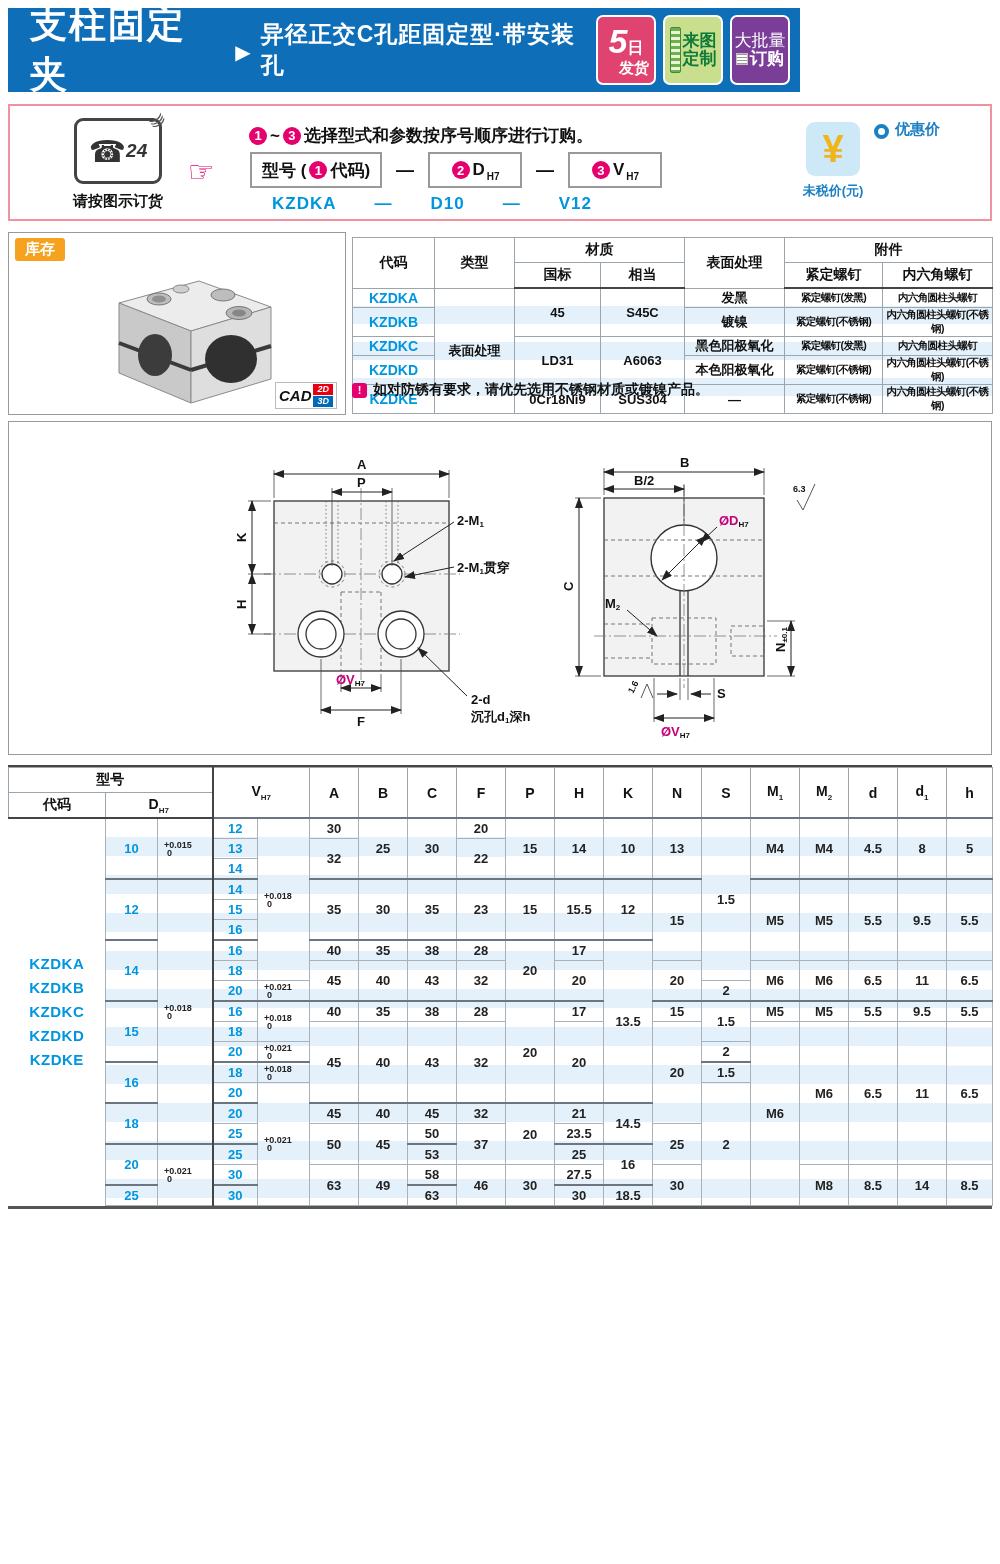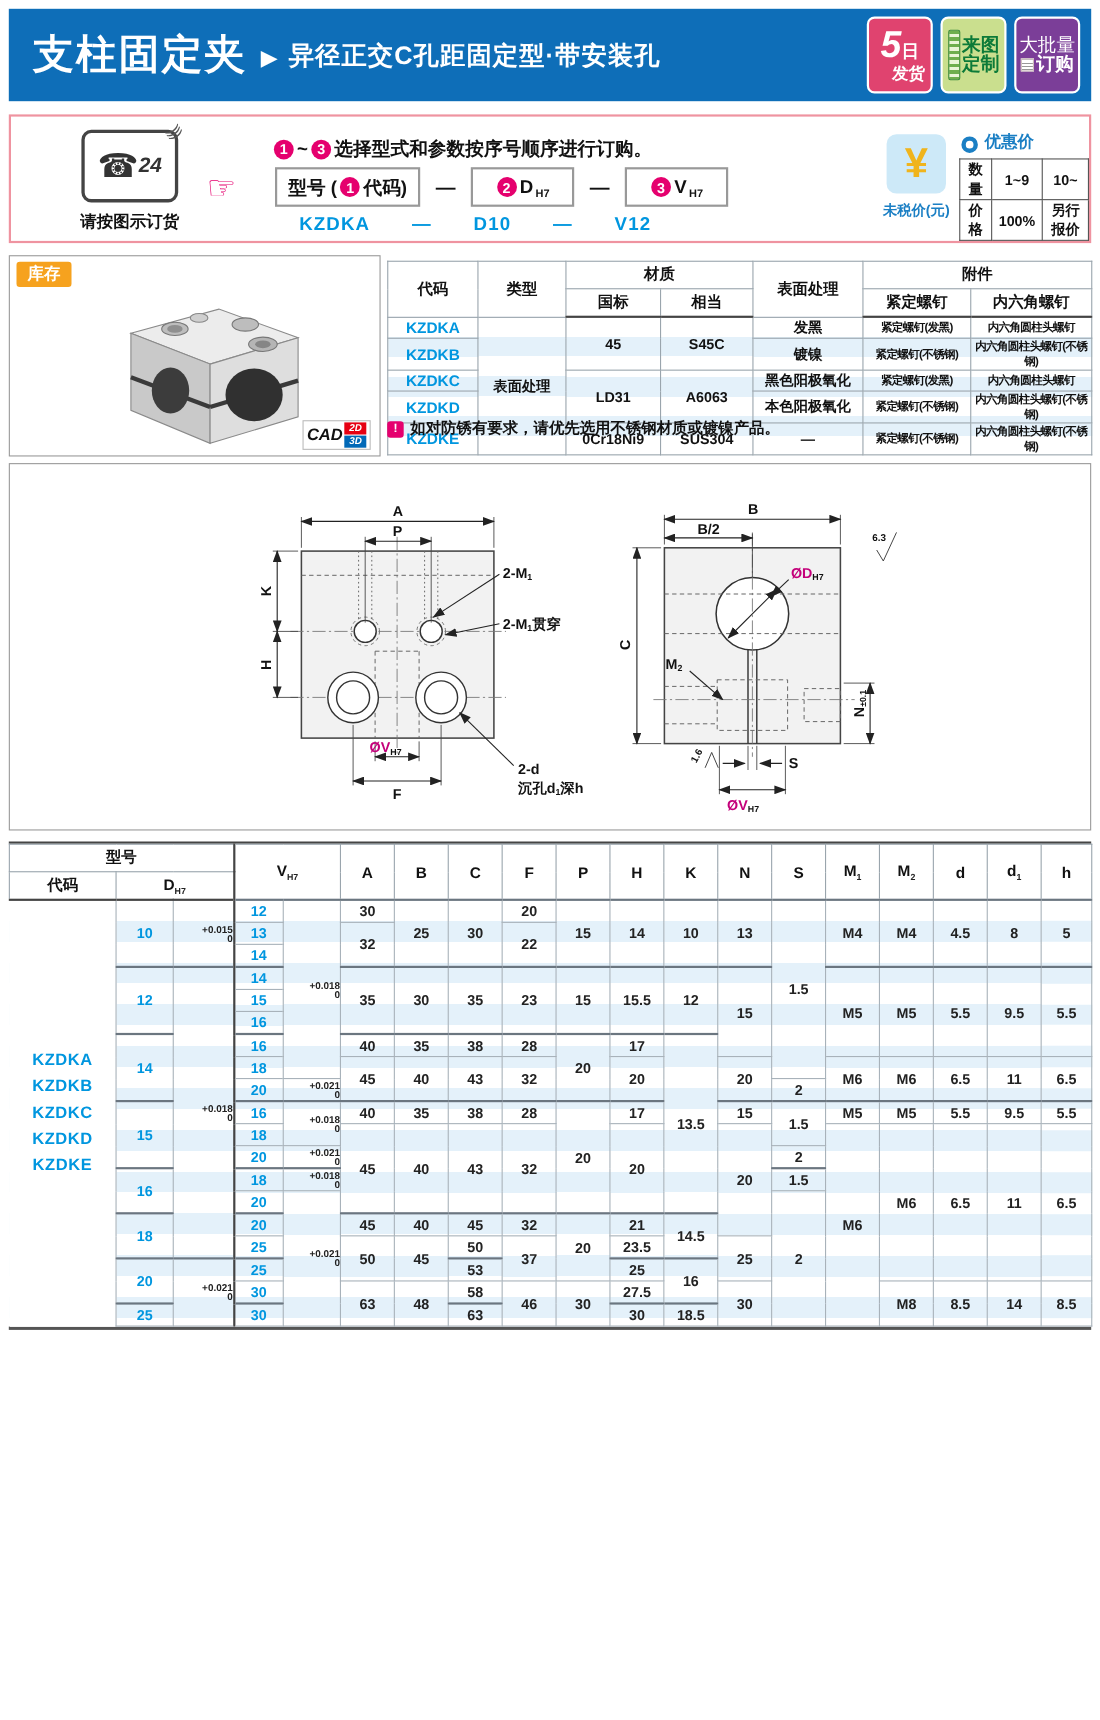--- a/index.html
+++ b/index.html
@@ -1,19 +1,19 @@
 <!DOCTYPE html>
 <html><head>
 <meta charset="utf-8">
 <style>
   html,body{margin:0;padding:0;background:#fff;}
   body{width:1000px;height:1564px;position:relative;font-family:"Liberation Sans","DejaVu Sans",sans-serif;-webkit-font-smoothing:antialiased;}
   .abs{position:absolute;}
   
-  .hdr{left:8px;top:8px;width:984px;height:84px;background:#0e6eb8;display:flex;align-items:center;box-sizing:border-box;padding:0 10px 0 22px;justify-content:flex-end;}
+  .hdr{left:8px;top:8px;width:792px;height:84px;background:#0e6eb8;display:flex;align-items:center;box-sizing:border-box;padding:0 10px 0 22px;justify-content:flex-end;}
   .hdr .t1{color:#fff;font-size:37px;font-weight:bold;letter-spacing:2px;}
   .hdr .tri{color:#fff;font-size:20px;margin:4px 10px 0 12px;}
   .hdr .t2{color:#fff;font-size:23px;font-weight:bold;letter-spacing:1px;}
   .badges{margin-left:auto;display:flex;gap:7px;}
   .bdg{width:60px;height:70px;border:2px solid #fff;border-radius:7px;box-sizing:border-box;display:flex;flex-direction:column;align-items:center;justify-content:center;line-height:1.05;}
   .bdg1{background:#e0436f;color:#fff;}
   .bdg1 .big{font-size:34px;font-weight:bold;font-style:italic;}
   .bdg1 .mid{font-size:16px;font-weight:bold;}
   .bdg1 .sm{font-size:15px;font-weight:bold;align-self:flex-end;margin-right:5px;}
   .bdg2{background:#cadf8e;color:#0c7a38;flex-direction:row;gap:2px;}
@@ -75,21 +75,21 @@
   svg .magT{fill:#c4007a;}
   svg .smallT{font-size:9px;}
   
   .dimwrap{left:8px;top:765px;width:984px;border-top:2px solid #444;border-bottom:3px solid #555;}
   table.dim{border-collapse:collapse;table-layout:fixed;width:984px;}
   table.dim th{background:#fff;border:1px solid #9aa5ad;font-size:14px;font-weight:bold;color:#111;padding:0;height:24px;}
   table.dim thead tr.h2 th{border-bottom:2px solid #444;}
   table.dim td{border:1px solid #a8b2ba;text-align:center;vertical-align:middle;padding:0;font-size:13px;font-weight:bold;color:#222;height:19px;line-height:1;}
   table.dim tbody{background:repeating-linear-gradient(to bottom,#ffffff 0 19px,#e4f1fa 19px 38px);}
   table.dim td.b{color:#0096df;}
-  table.dim td.tol{font-size:9px;line-height:8px;font-weight:bold;text-align:right;padding-left:6px;}
+  table.dim td.tol{font-size:9px;line-height:8px;font-weight:bold;text-align:left;padding-left:6px;}
   table.dim td.tol .tb{padding-left:3px;}
   table.dim td.code{border:none;background:#fff;color:#0096df;font-size:15px;font-weight:bold;letter-spacing:0.5px;line-height:24px;text-align:center;}
   table.dim tr.g td{border-top:2px solid #6b7680;}
   table.dim .vb{border-left:2px solid #444 !important;}
   sub{font-size:8px;}
 </style>
 </head>
 <body>
 
 <div class="abs hdr">
@@ -164,34 +164,20 @@
   <div class="abs yenblk">
     <div class="yentile">
         <span class="y">¥</span>
       </div>
     <div class="taxnote">未税价(元)</div>
   </div>
   <div class="abs pricehdr" style="left: 864px; top: 14px; align-items: flex-end;">
     <span class="bluedot"></span>
     <span>优惠价</span>
   </div>
-  <table class="price">
-    <tbody>
-        <tr>
-      <td>数量</td>
-      <td>1~9</td>
-      <td>10~</td>
-    </tr>
-    <tr>
-      <td>价格</td>
-      <td>100%</td>
-      <td>另行报价</td>
-    </tr>
-  </tbody>
-    </table>
 </div>
 
 <div class="abs photobox">
   <span class="abs stock">库存</span>
   <svg width="336" height="158" viewBox="0 0 336 158" style="position:absolute;left:0;top:18px;">
     <g stroke="#8a8a8a" stroke-width="1">
       <polygon points="110,52 190,30 262,56 182,80" fill="#ececec"></polygon>
       <polygon points="110,52 182,80 182,152 110,122" fill="#c9c9c9"></polygon>
       <polygon points="182,80 262,56 262,128 182,152" fill="#dedede"></polygon>
     </g>
@@ -660,21 +646,21 @@
             <div class="tb">0</div>
           </td>
           <td class="b vb">25</td>
           <td>53</td>
           <td>25</td>
           <td rowspan="2">16</td>
         </tr>
         <tr>
           <td class="b vb">30</td>
           <td rowspan="2">63</td>
-          <td rowspan="2">48</td>
+          <td rowspan="2">49</td>
           <td>58</td>
           <td rowspan="2">46</td>
           <td rowspan="2">30</td>
           <td>27.5</td>
           <td rowspan="2">30</td>
           <td rowspan="2">M8</td>
           <td rowspan="2">8.5</td>
           <td rowspan="2">14</td>
           <td rowspan="2">8.5</td>
         </tr>

